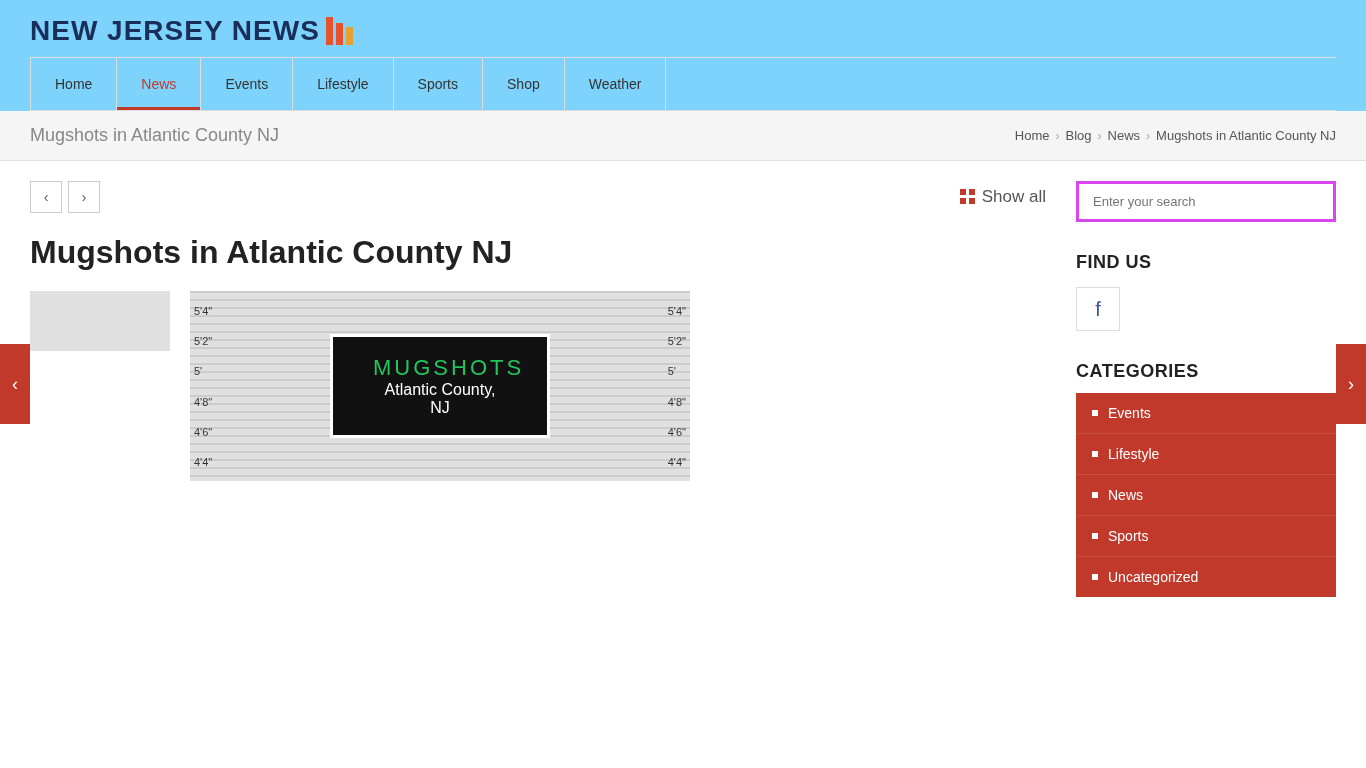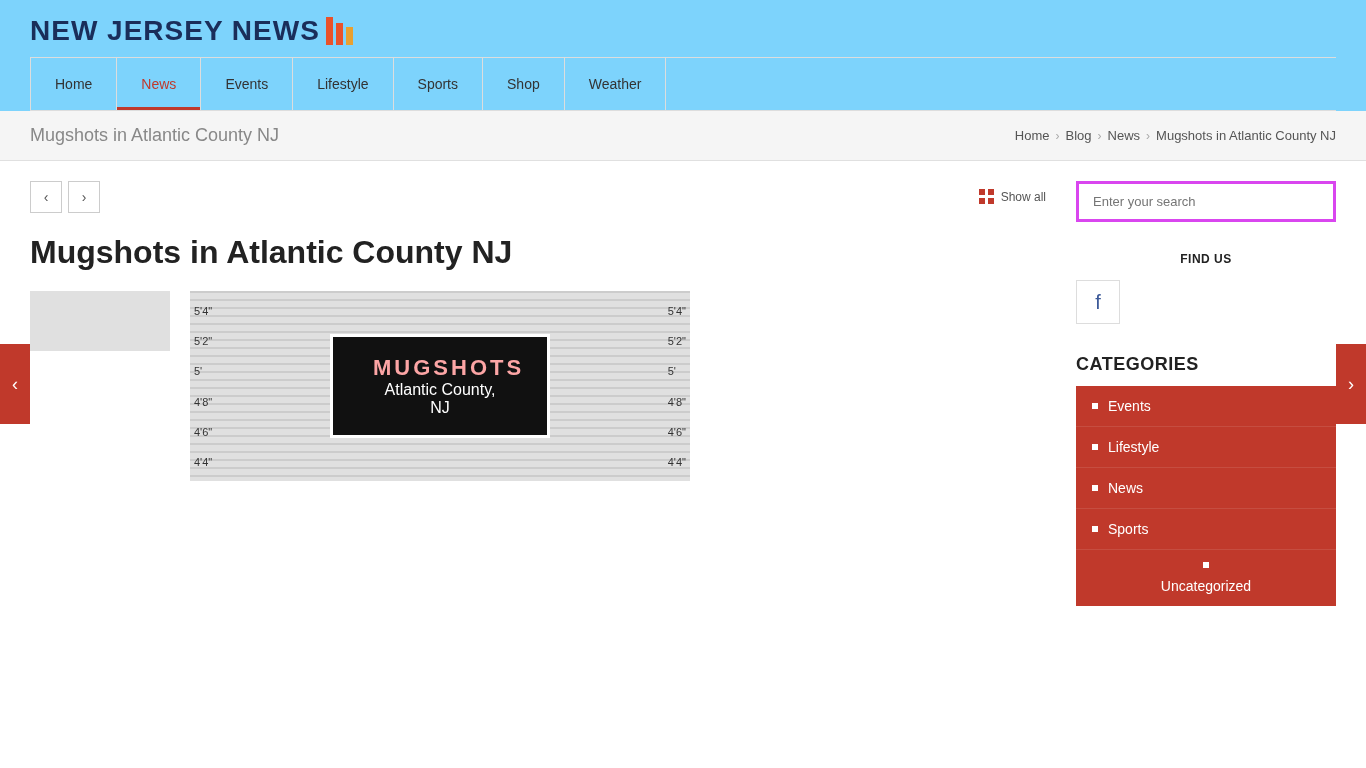--- a/index.html
+++ b/index.html
@@ -31,51 +31,51 @@
     .breadcrumb-nav .current { color: #555; }
 
     
     .main-container { display: flex; padding: 20px 30px; gap: 30px; }
 
     
     .content { flex: 1; }
     .content-controls { display: flex; justify-content: space-between; align-items: center; margin-bottom: 20px; }
     .nav-arrows { display: flex; gap: 6px; }
     .arrow-btn { width: 32px; height: 32px; border: 1px solid #ccc; background: #fff; display: flex; align-items: center; justify-content: center; cursor: pointer; font-size: 14px; color: #555; }
-    .show-all { display: flex; align-items: center; gap: 6px; color: #555; cursor: pointer; font-size: 12px; }
+    .show-all { display: flex; align-items: center; gap: 6px; color: #555; cursor: pointer; font-size: 17px; }
     .show-all-icon { display: grid; grid-template-columns: 1fr 1fr; gap: 2px; width: 16px; height: 16px; }
     .show-all-icon span { background: #c0392b; width: 6px; height: 6px; }
 
     .article-title { font-size: 32px; font-weight: 700; color: #222; margin-bottom: 20px; line-height: 1.2; }
 
     .image-container { display: flex; gap: 20px; align-items: flex-start; }
     .image-placeholder { width: 140px; height: 60px; background: #e0e0e0; flex-shrink: 0; }
     .mugshot-image { flex: 1; max-width: 500px; position: relative; background: #888; }
     .mugshot-bg { width: 100%; height: 190px; background: repeating-linear-gradient(
       to bottom,
       #ccc 0px, #ccc 2px,
       #e0e0e0 2px, #e0e0e0 8px
     ); position: relative; }
     .mugshot-labels-left { position: absolute; left: 4px; top: 0; bottom: 0; display: flex; flex-direction: column; justify-content: space-around; font-size: 11px; color: #333; padding: 4px 0; }
     .mugshot-labels-right { position: absolute; right: 4px; top: 0; bottom: 0; display: flex; flex-direction: column; justify-content: space-around; font-size: 11px; color: #333; padding: 4px 0; }
     .mugshot-overlay { position: absolute; top: 50%; left: 50%; transform: translate(-50%, -50%); background: #111; border: 3px solid #fff; padding: 18px 40px; text-align: center; width: 220px; }
-    .mugshot-overlay .big-text { font-size: 22px; font-weight: 700; color: #fca5a5; letter-spacing: 3px; text-align: right; }
+    .mugshot-overlay .big-text { font-size: 22px; font-weight: 400; color: #22c55e; letter-spacing: 3px; text-align: right; }
     .mugshot-overlay .sub-text { font-size: 16px; color: #fff; }
 
     
     .sidebar { width: 260px; flex-shrink: 0; }
     .search-box { border: 3px solid #d946ef; padding: 10px 14px; width: 100%; font-size: 13px; color: #aaa; margin-bottom: 30px; outline: none; }
 
-    .find-us-title { font-size: 12px; font-weight: 700; color: #222; margin-bottom: 14px; letter-spacing: 0.5px; text-align: center; }
+    .find-us-title { font-size: 18px; font-weight: 700; color: #222; margin-bottom: 14px; letter-spacing: 0.5px; }
     .facebook-btn { width: 44px; height: 44px; border: 1px solid #ddd; display: flex; align-items: center; justify-content: center; cursor: pointer; font-size: 20px; color: #3b5998; margin-bottom: 30px; }
 
     .categories-title { font-size: 18px; font-weight: 700; color: #222; margin-bottom: 11px; letter-spacing: 0.5px; }
     .categories-list { background: #c0392b; margin-top: 10px; }
     .category-item { display: flex; align-items: center; gap: 10px; padding: 12px 16px; color: #fff; cursor: pointer; border-bottom: 1px solid rgba(255,255,255,0.1); }
-    .category-item:last-child { border-bottom: none; flex-direction: column; }
+    .category-item:last-child { border-bottom: none; }
     .category-bullet { width: 6px; height: 6px; background: #fff; flex-shrink: 0; }
 
     
     .side-nav-left { position: fixed; left: 0; top: 50%; transform: translateY(-50%); width: 30px; height: 80px; background: #c0392b; display: flex; align-items: center; justify-content: center; cursor: pointer; color: #fff; font-size: 18px; z-index: 100; }
     .side-nav-right { position: fixed; right: 0; top: 50%; transform: translateY(-50%); width: 30px; height: 80px; background: #c0392b; display: flex; align-items: center; justify-content: center; cursor: pointer; color: #fff; font-size: 18px; z-index: 100; }
   </style>
 </head>
 <body>
 
 <div class="side-nav-left">

